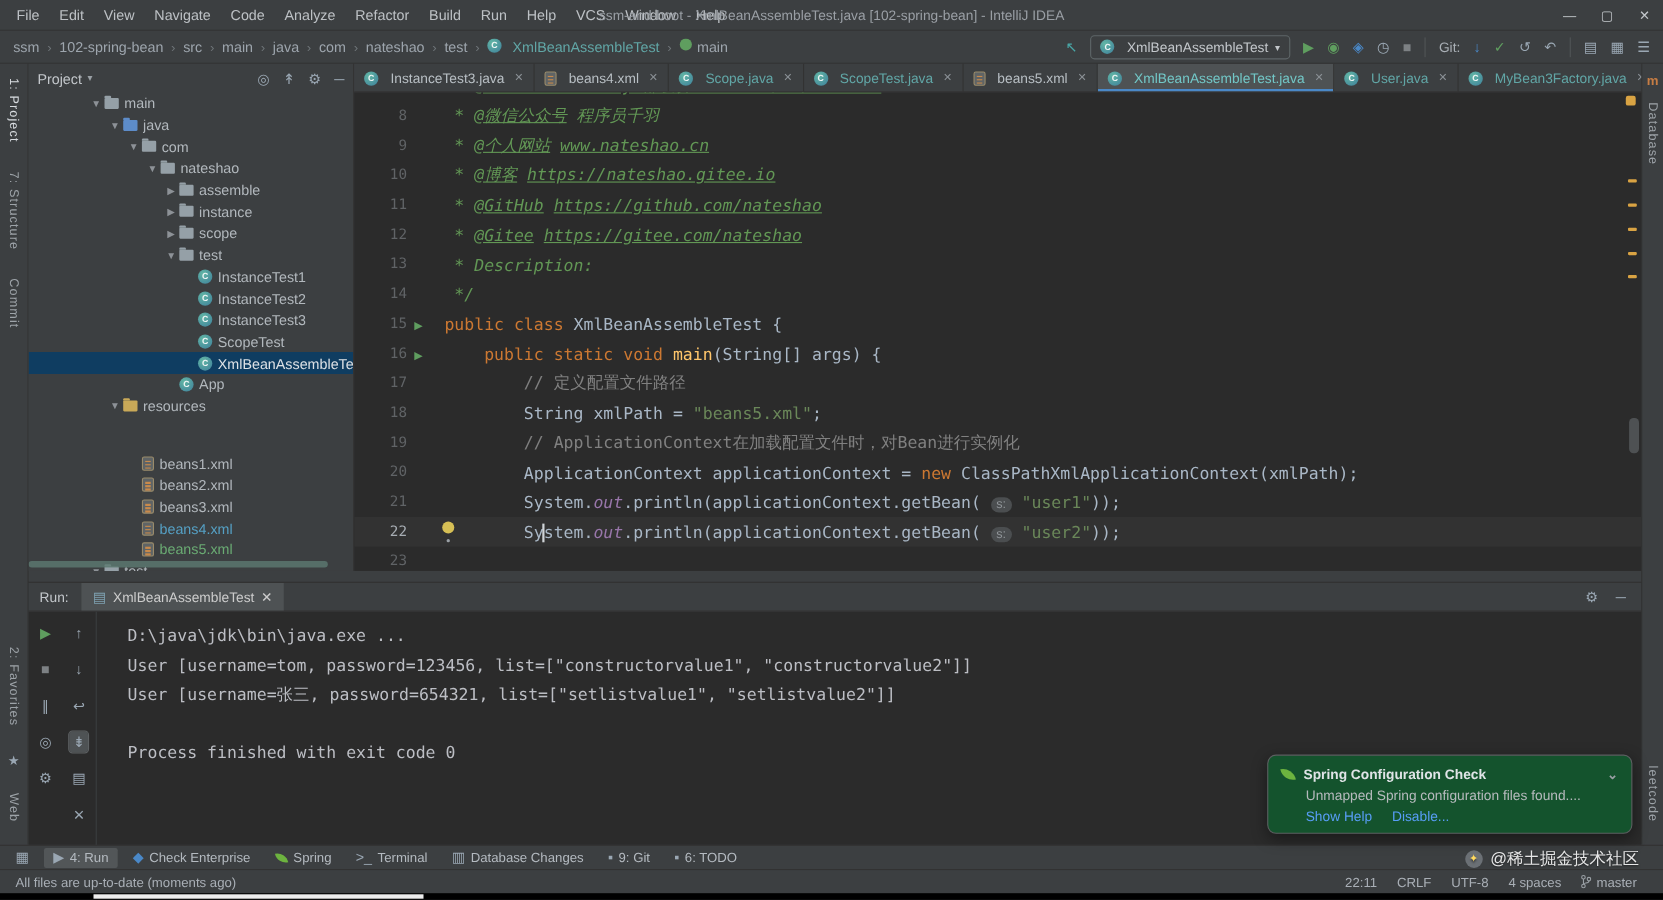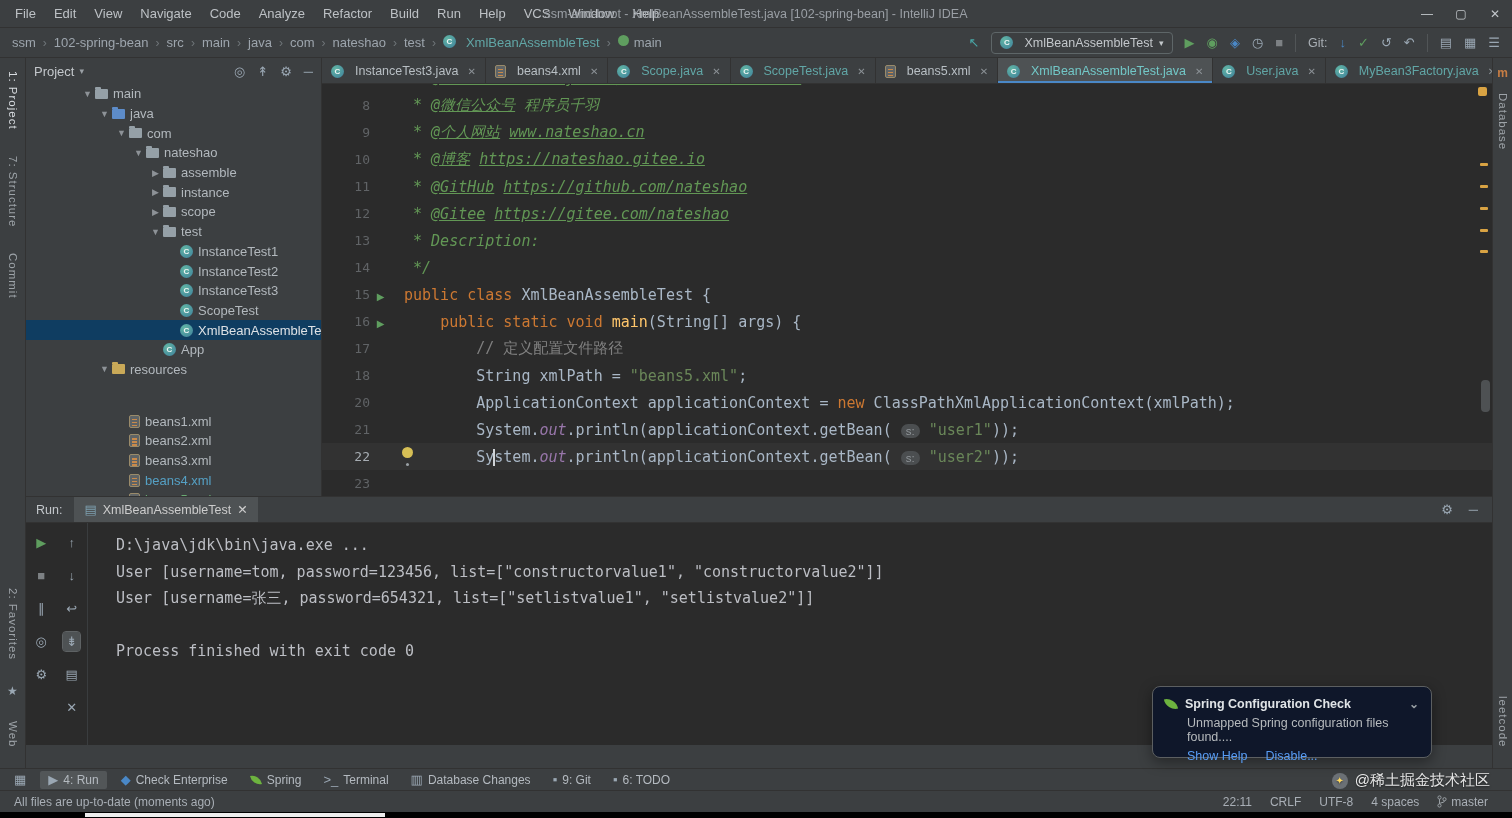--- a/index.html
+++ b/index.html
@@ -93,21 +93,21 @@
     font-family:"Liberation Sans",sans-serif;font-style:normal}
   .caret-bar{display:inline-block;width:2px;height:17px;background:#d0d4d8;vertical-align:text-bottom;margin:0 -1px}
   .bulb{position:absolute;left:80px;top:4px;width:11px;height:11px;border-radius:50%;background:#d6bf55;
     box-shadow:0 12px 0 -4px #9aa0a5}
   #stripe{position:absolute;right:0;top:0;bottom:0;width:14px}
   .mark{position:absolute;right:4px;width:8px;height:3px;border-radius:1px}
   #vthumb{position:absolute;right:2px;top:296px;width:9px;height:32px;background:rgba(123,128,132,.45);border-radius:4px}
   #insp{position:absolute;right:5px;top:3px;width:9px;height:9px;background:#d9a343;border-radius:2px}
 
   
-  #runpanel{position:absolute;left:26px;top:496px;right:20px;height:249px;background:#2b2b2b;border-top:1px solid #323232}
+  #runpanel{position:absolute;left:26px;top:529px;right:20px;height:249px;background:#2b2b2b;border-top:1px solid #323232}
   #runheader{height:26px;background:#3c3f41;border-bottom:1px solid #323232;display:flex;align-items:center;padding-left:10px}
   #runlabel{font-size:12.5px;color:#c3c7cb}
   #runtab{display:flex;align-items:center;gap:6px;margin-left:12px;background:#4e5254;height:25px;
     padding:0 10px;font-size:12.5px;color:#ccc}
   #runheader-actions{margin-left:auto;display:flex;gap:16px;padding-right:14px}
   #runtools{position:absolute;left:0;top:26px;bottom:0;width:62px;display:flex;border-right:1px solid #3a3d3f}
   .rt-col{width:31px;display:flex;flex-direction:column;align-items:center;padding-top:10px;gap:14px}
   .rt-ic{font-size:13px;padding:2px 3px;border-radius:3px}
   .rt-ic.active{background:#4e5254;outline:1px solid #5e6264}
   #console{position:absolute;left:66px;top:26px;right:0;bottom:0;font-family:"DejaVu Sans Mono",monospace;
@@ -121,21 +121,21 @@
   .twb.active{background:#525658}
   #statusbar{position:absolute;left:0;right:0;top:790px;height:22px;background:#3c3f41;border-top:1px solid #323232;
     display:flex;align-items:center;font-size:12px;color:#a9afb6;padding:0 14px}
   .sb-right{margin-left:auto;display:flex;gap:18px;align-items:center;padding-right:10px}
   .sb-item{white-space:nowrap}
   .branch{display:flex;align-items:center;gap:4px}
   #blackbar{position:absolute;left:0;right:0;top:812px;height:6px;background:#000}
   #blackbar .seg{position:absolute;left:85px;width:300px;top:1px;height:4px;background:#ededed}
 
   
-  #notif{position:absolute;left:1152px;top:686px;width:280px;height:72px;background:#0f172a;border:1px solid #5c5f61;
+  #notif{position:absolute;left:1152px;top:686px;width:332px;height:72px;background:#14532d;border:1px solid #5c5f61;
     border-radius:8px;padding:10px 12px;box-shadow:0 4px 14px rgba(0,0,0,.4);z-index:40}
   #notif .ntitle{font-size:12.5px;font-weight:bold;color:#e0e4e7;display:flex;gap:8px;align-items:center}
   #notif .nbody{font-size:12.5px;color:#b6babd;margin:5px 0 0 22px}
   #notif .nlinks{margin:5px 0 0 22px;display:flex;gap:18px;font-size:12.5px}
   .nlink{color:#589df6;cursor:pointer}
   .leaf{width:12px;height:12px;background:#6db33f;border-radius:0 100% 0 100%;transform:rotate(-12deg);flex:none}
   .chev{margin-left:auto;color:#9aa0a5;font-size:12px}
 
   
   #watermark{position:absolute;right:22px;top:771px;display:flex;gap:7px;align-items:center;font-size:15px;
@@ -512,20 +512,27 @@
       </div>
       <div class="eline">
         <div class="gut">
           <span class="num">18</span>
           <span class="gicon"></span>
         </div>
         <div class="code"><span class="pln">        String xmlPath = </span><span class="str">"beans5.xml"</span><span class="pln">;</span></div>
       </div>
       <div class="eline">
         <div class="gut">
+          <span class="num">19</span>
+          <span class="gicon"></span>
+        </div>
+        <div class="code"><span class="cmt">        // ApplicationContext在加载配置文件时，对Bean进行实例化</span></div>
+      </div>
+      <div class="eline">
+        <div class="gut">
           <span class="num">20</span>
           <span class="gicon"></span>
         </div>
         <div class="code"><span class="pln">        ApplicationContext applicationContext = </span><span class="kw">new</span><span class="pln"> ClassPathXmlApplicationContext(xmlPath);</span></div>
       </div>
       <div class="eline">
         <div class="gut">
           <span class="num">21</span>
           <span class="gicon"></span>
         </div>

